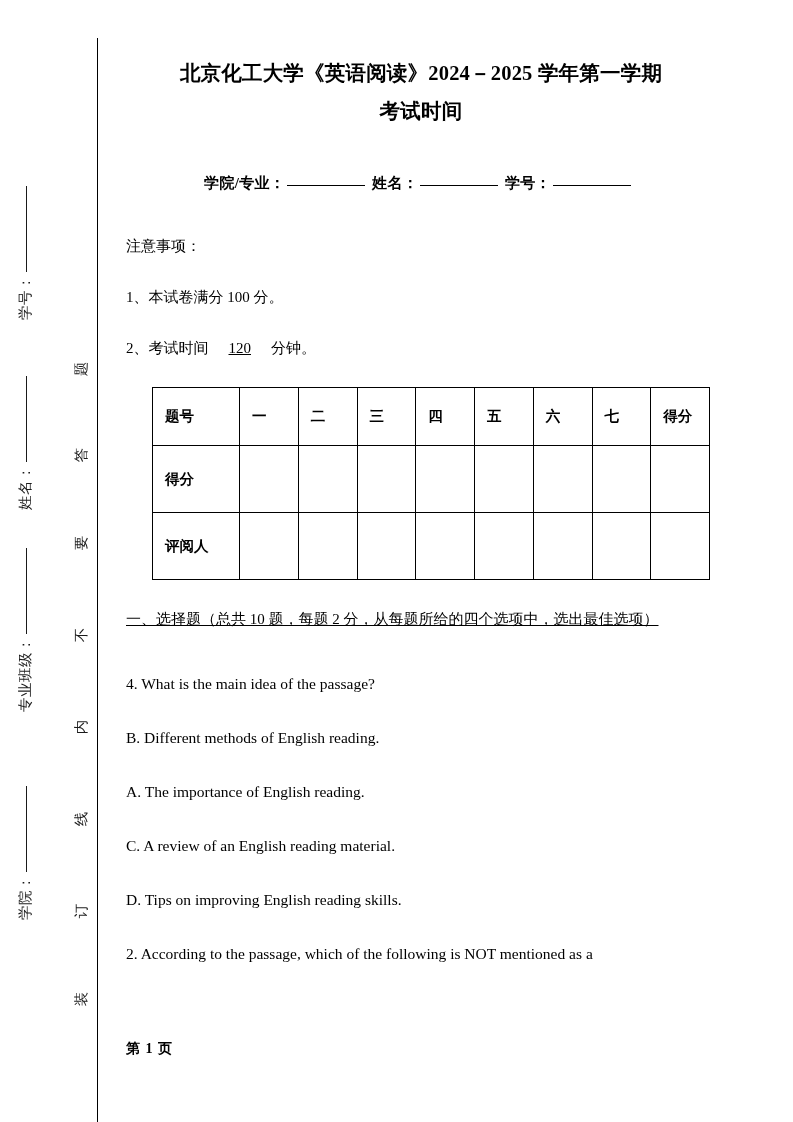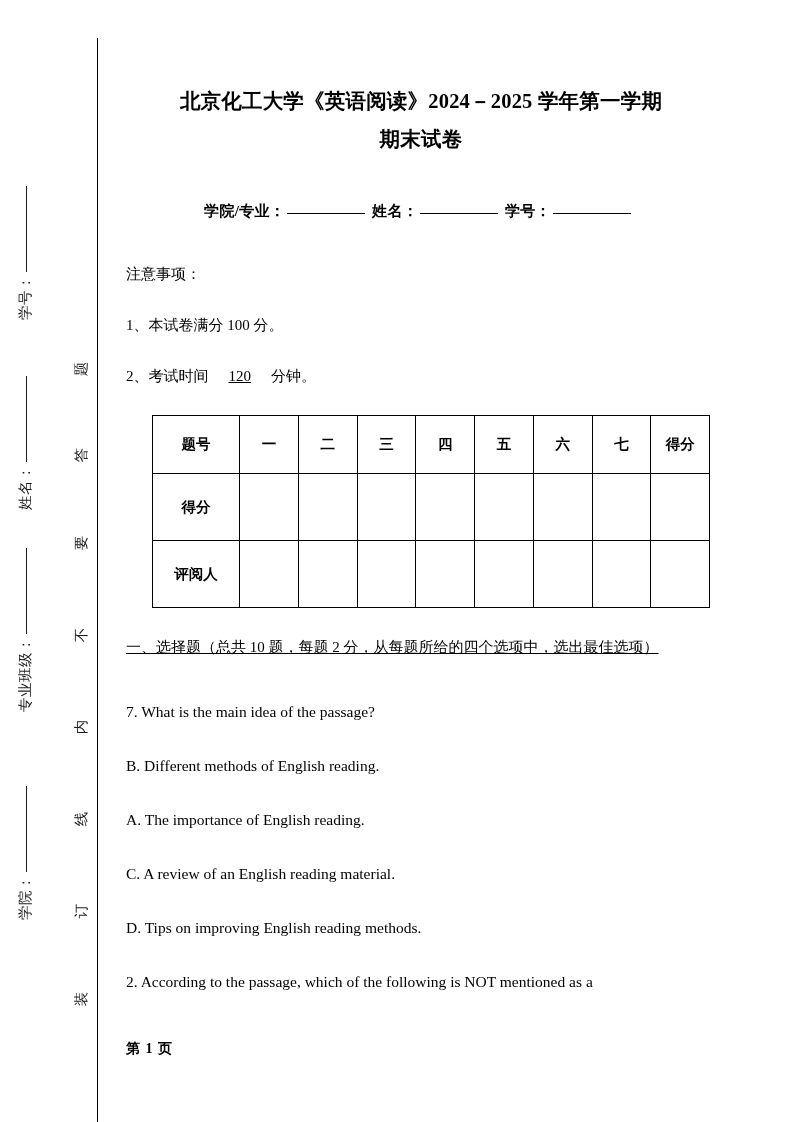--- a/index.html
+++ b/index.html
@@ -71,21 +71,21 @@
   #page-body {
     position: absolute;
     left: 126px;
     top: 0;
     width: 590px;
     height: 1122px;
   }
 
   #exam-title {
     margin: 0;
-    padding-top: 82px;
+    padding-top: 54px;
     font-size: 20.5px;
     font-weight: bold;
     line-height: 38px;
     text-align: center;
     letter-spacing: 0.2px;
   }
   #exam-title .line2 { display: block; }
 
   #student-info {
     margin-top: 44px;
@@ -117,21 +117,20 @@
   
   #score-table {
     margin-top: 13px;
     margin-left: 26px;
     border-collapse: collapse;
     width: 558px;
     table-layout: fixed;
   }
   #score-table td {
     border: 1.3px solid #000;
-    text-align: center;
     vertical-align: middle;
     font-size: 14.5px;
     font-weight: bold;
     padding: 12px;
   }
   #score-table td.rowhead { width: 62px; }
   #score-table tr.r-head td { height: 33px; }
   #score-table tr.r-score td { height: 42px; }
   #score-table tr.r-marker td { height: 42px; font-family: Liberation Serif, serif; }
 
@@ -187,21 +186,21 @@
   <div class="bind-glyph" style="top:740px;">内</div>
   <div class="bind-glyph" style="top:832px;">线</div>
   <div class="bind-glyph" style="top:924px;">订</div>
   <div class="bind-glyph" style="top:1012px;">装</div>
 </div>
 
 <div id="page-body">
 
   <h1 id="exam-title">
     <span>北京化工大学《英语阅读》2024－2025 学年第一学期</span>
-    <span class="line2">期末试卷</span>
+    <span class="line2">考试时间</span>
   </h1>
 
   <div id="student-info">
     <span>学院/专业：</span><span class="blank"></span><span>姓名：</span><span class="blank"></span><span>学号：</span><span class="blank"></span>
   </div>
 
   <div id="notice-block">
     <div class="notice-line">注意事项：</div>
     <div class="notice-line">1、本试卷满分 100 分。</div>
     <div class="notice-line">
@@ -242,21 +241,21 @@
         <td></td>
         <td></td>
         <td></td>
         <td></td>
       </tr>
     </tbody>
   </table>
 
   <div id="section-heading">一、选择题（总共 10 题，每题 2 分，从每题所给的四个选项中，选出最佳选项）</div>
 
-  <div class="question-line" id="q1-stem">7. What is the main idea of the passage?</div>
+  <div class="question-line" id="q1-stem">4. What is the main idea of the passage?</div>
   <div class="question-line">B. Different methods of English reading.</div>
   <div class="question-line">A. The importance of English reading.</div>
   <div class="question-line">C. A review of an English reading material.</div>
-  <div class="question-line">D. Tips on improving English reading methods.</div>
+  <div class="question-line">D. Tips on improving English reading skills.</div>
   <div class="question-line">2. According to the passage, which of the following is NOT mentioned as a</div>
 
   <div id="page-footer">第 1 页</div>
 </div>
 
 </body></html>

